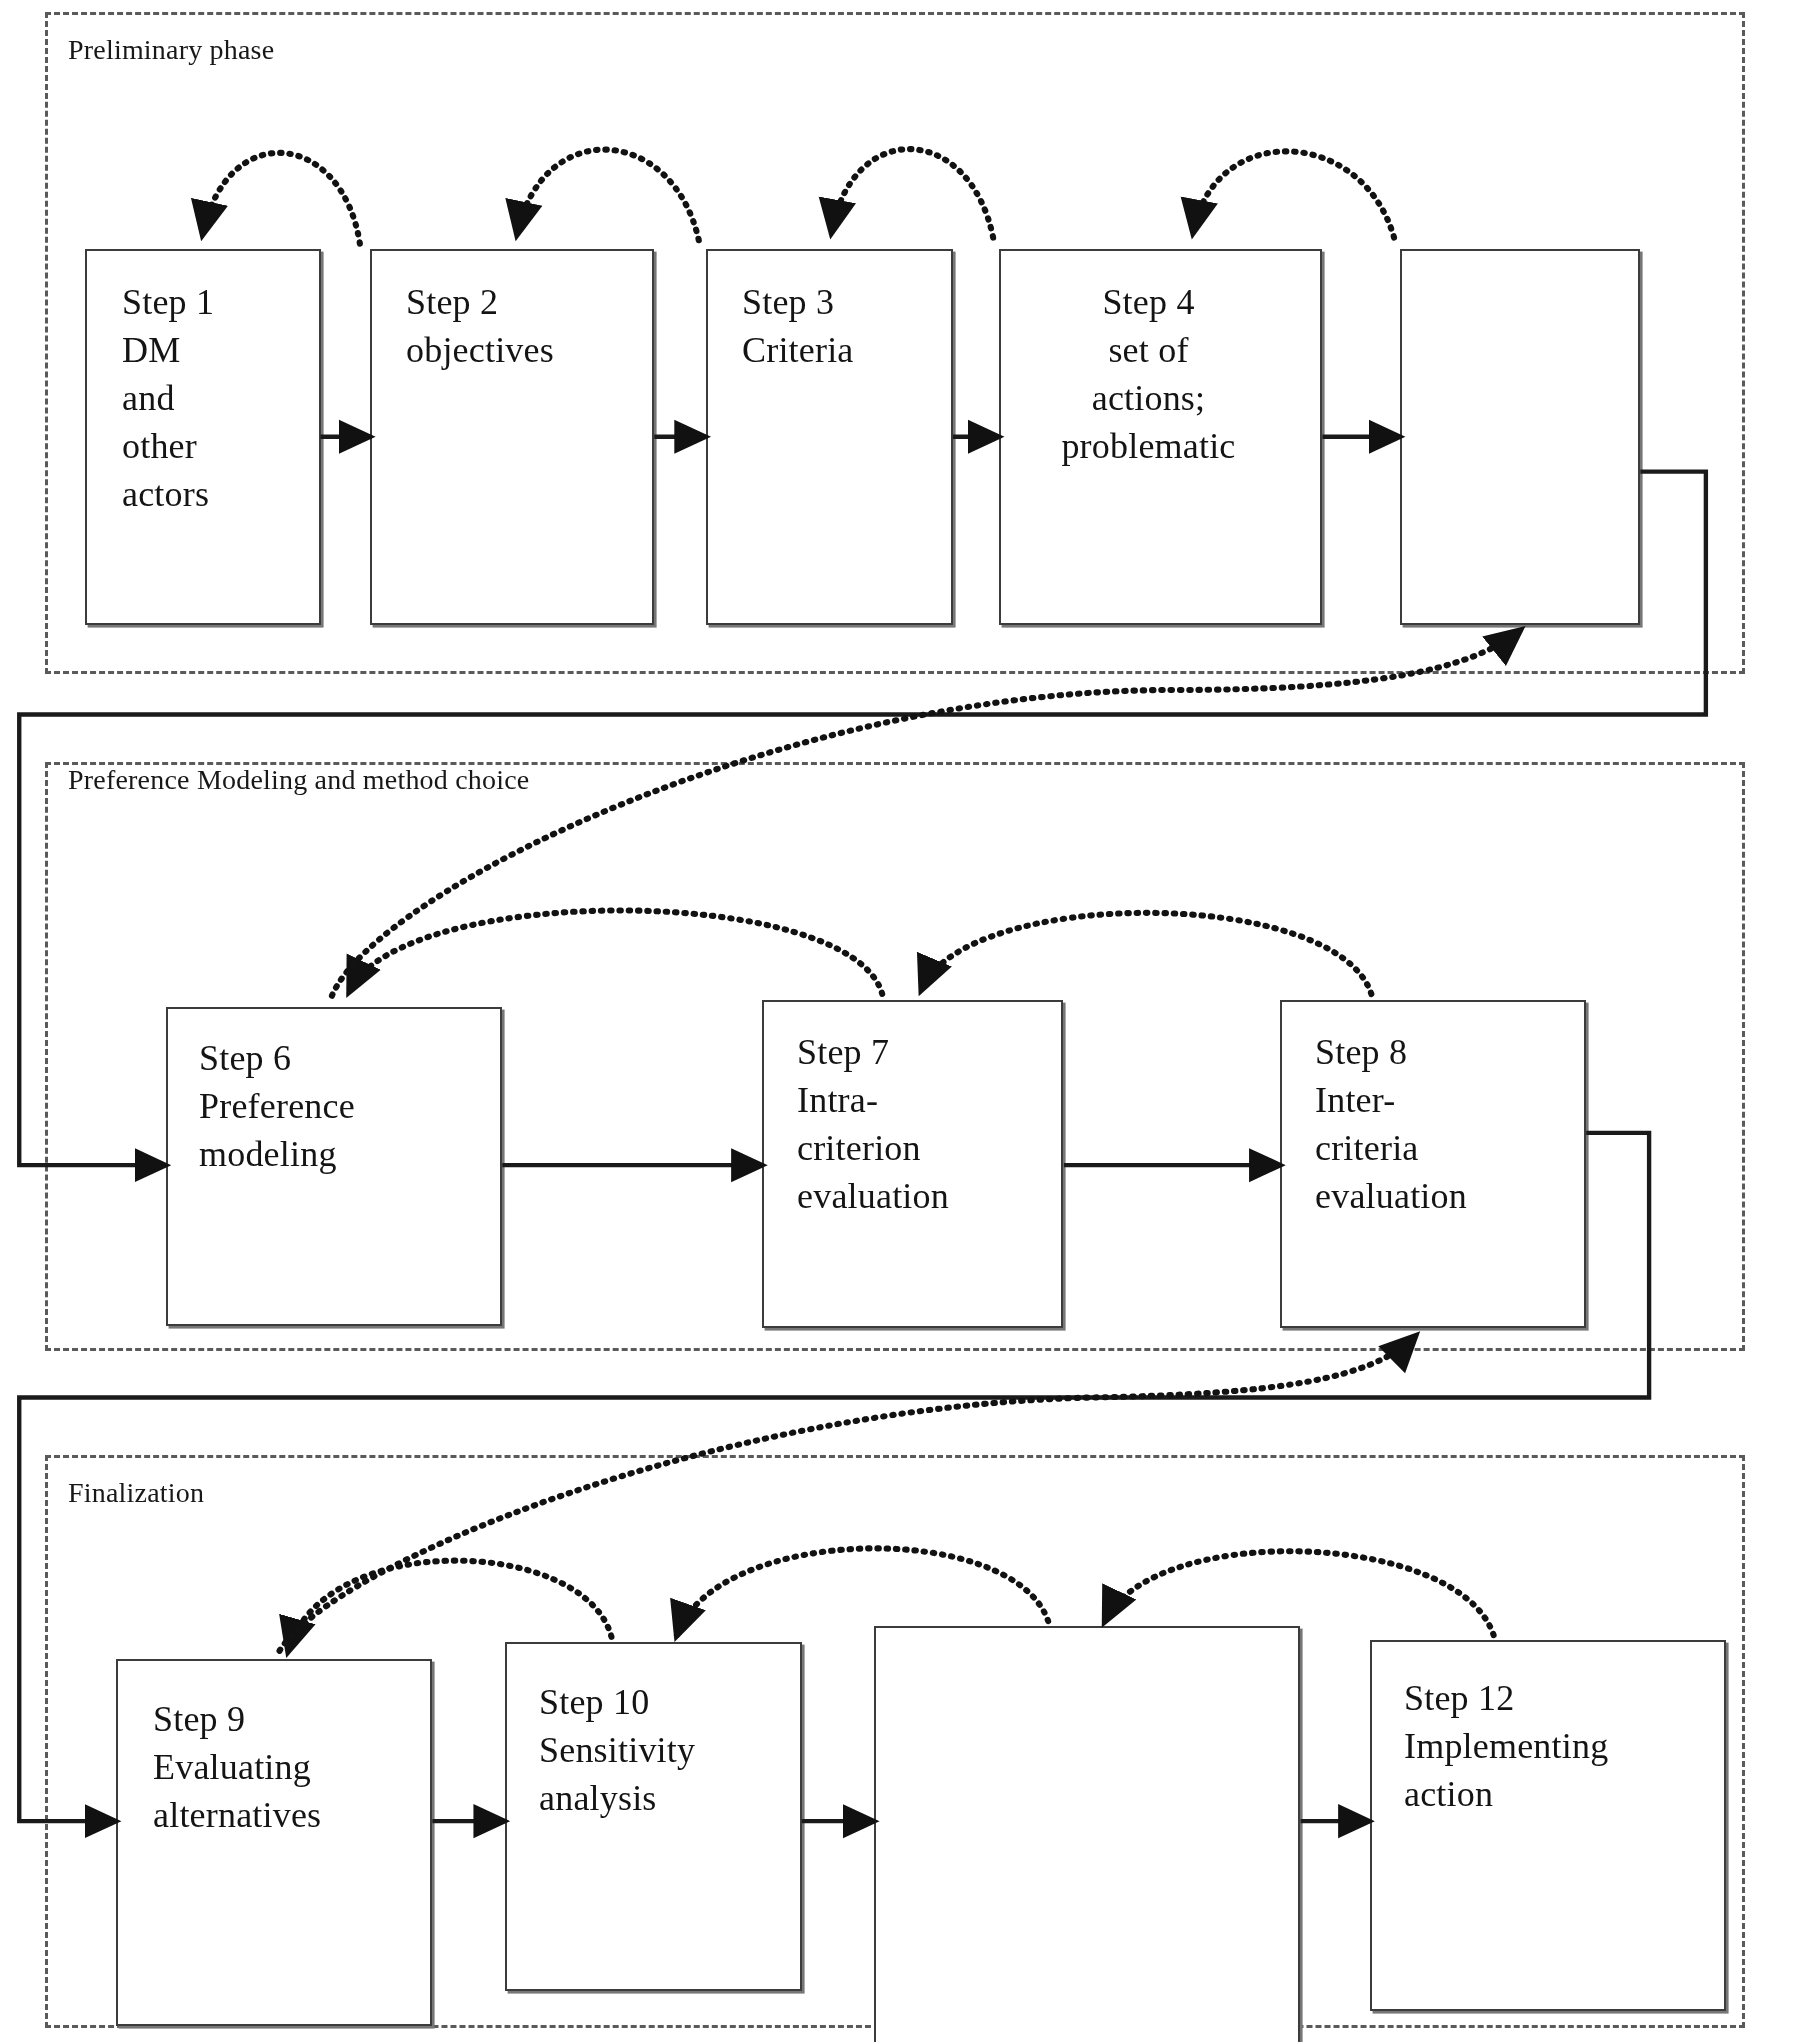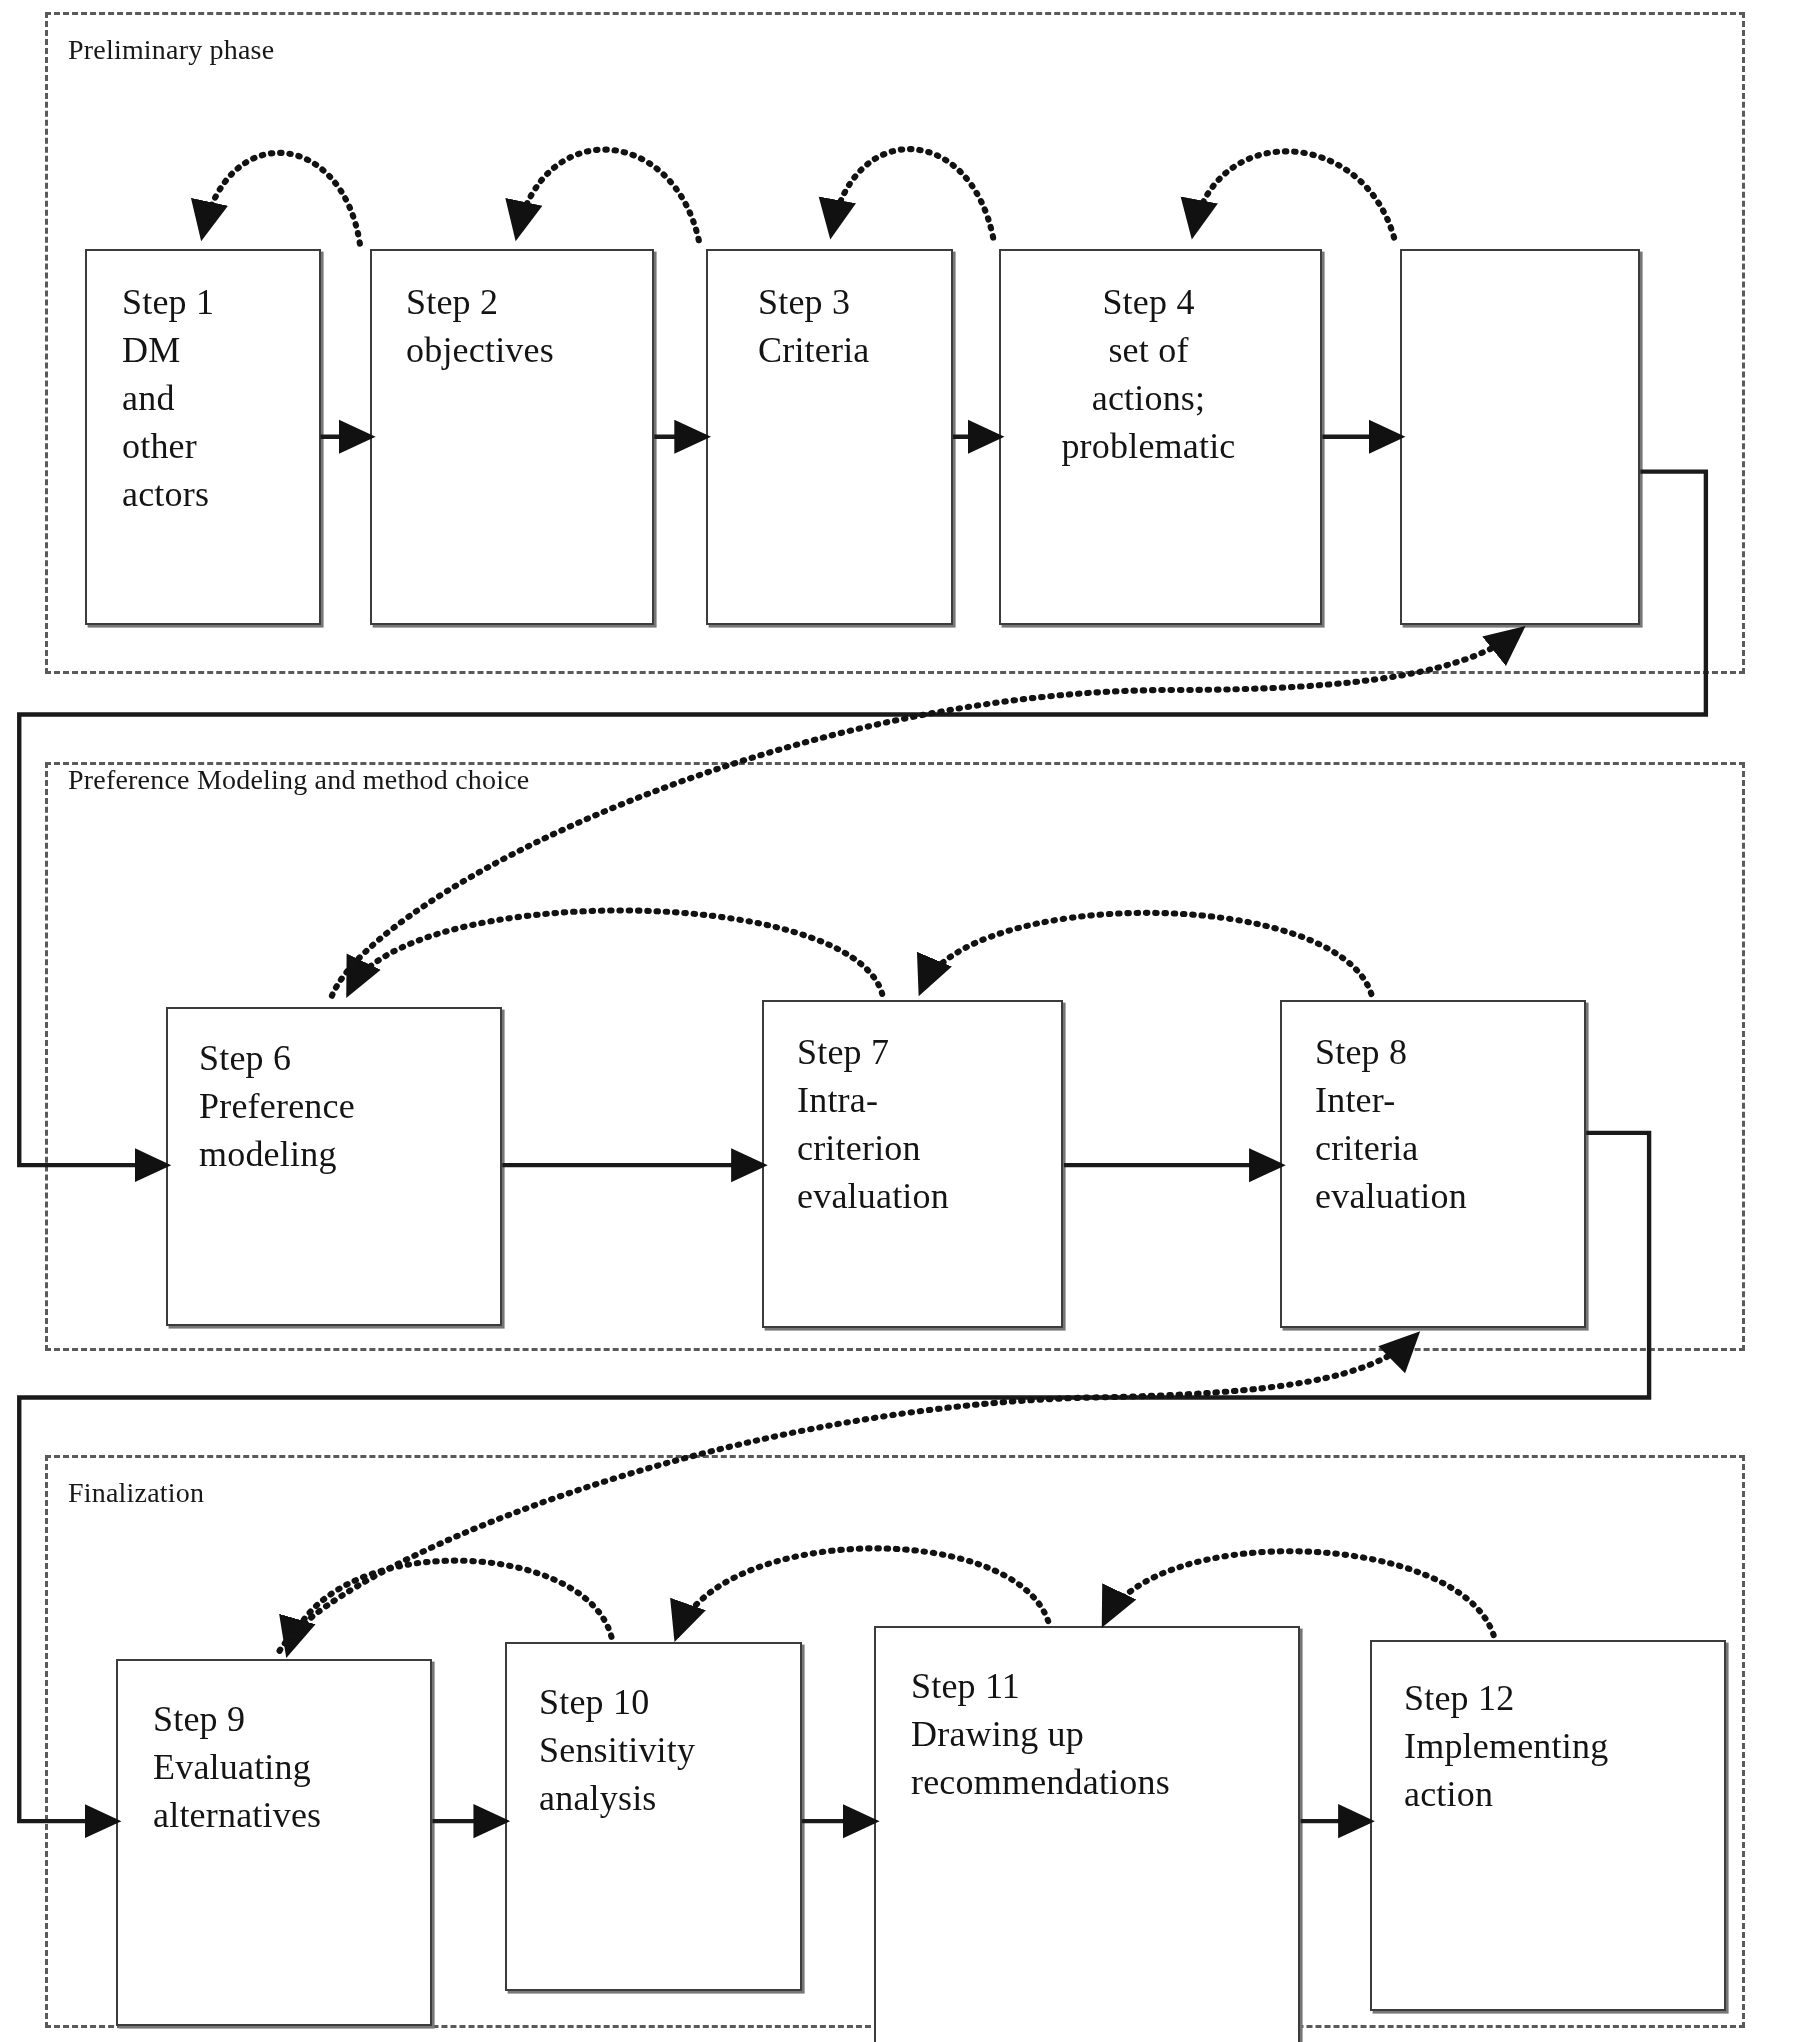--- a/index.html
+++ b/index.html
@@ -69,21 +69,21 @@
 DM
 and
 other
 actors</div>
 
   <div class="step-box" style="left:370px; top:249px; width:284px; height:376px;"></div>
   <div class="step-label" style="left:406px; top:279px; width:262px;">Step 2
 objectives</div>
 
   <div class="step-box" style="left:706px; top:249px; width:247px; height:376px;"></div>
-  <div class="step-label" style="left:742px; top:279px; width:218px;margin-left:16px;">Step 3
+  <div class="step-label" style="left:742px; top:279px; width:218px;">Step 3
 Criteria</div>
 
   <div class="step-box" style="left:999px; top:249px; width:323px; height:376px;"></div>
   <div class="step-label" style="left:1000px; top:279px; width:297px;text-align:center;">Step 4
 set of
 actions;
 problematic</div>
 
   <div class="step-box" style="left:1400px; top:249px; width:240px; height:376px;"></div>
 
@@ -108,23 +108,20 @@
   <div class="step-label" style="left:153px; top:1696px; width:297px;">Step 9
 Evaluating
 alternatives</div>
 
   <div class="step-box" style="left:505px; top:1642px; width:297px; height:349px;"></div>
   <div class="step-label" style="left:539px; top:1679px; width:279px;">Step 10
 Sensitivity
 analysis</div>
 
   <div class="step-box" style="left:874px; top:1626px; width:426px; height:419px;"></div>
-  <div class="step-label" style="left:911px; top:1663px; width:411px;">Step 11
-Drawing up
-recommendations</div>
 
   <div class="step-box" style="left:1370px; top:1640px; width:356px; height:371px;"></div>
   <div class="step-label" style="left:1404px; top:1675px; width:341px;">Step 12
 Implementing
 action</div>
 
   <svg class="layer" viewBox="0 0 2055 2339">
     <defs>
       <marker id="ah" markerWidth="9" markerHeight="9" refX="7.2" refY="4.5" orient="auto" markerUnits="strokeWidth">
         <path d="M0,0.6 L8.4,4.5 L0,8.4 z" fill="#111"></path>

